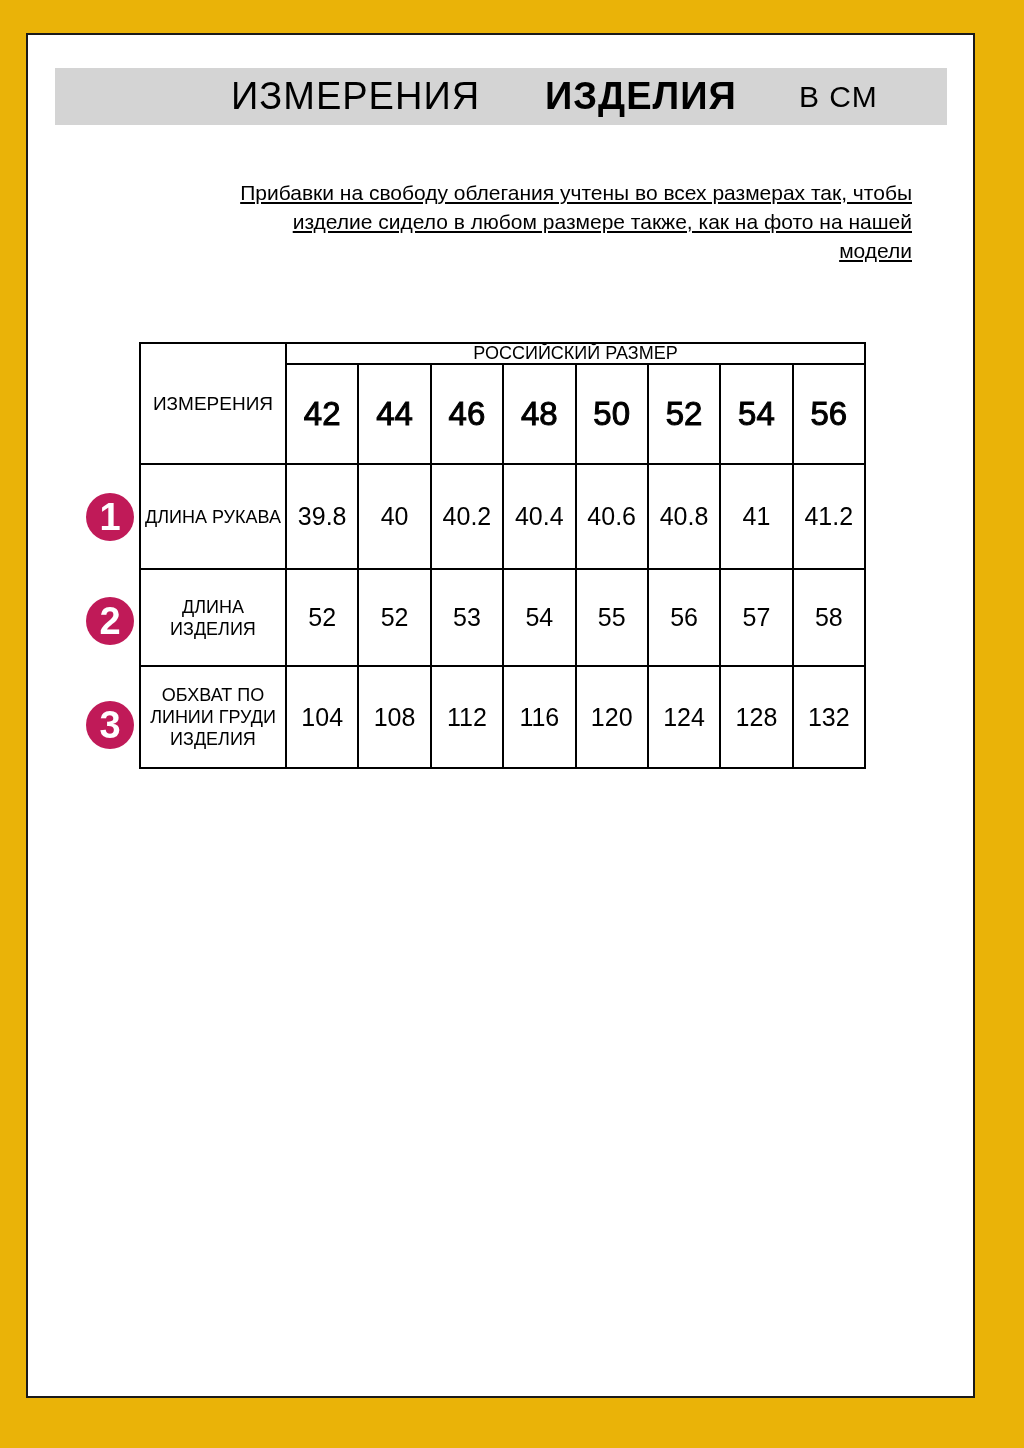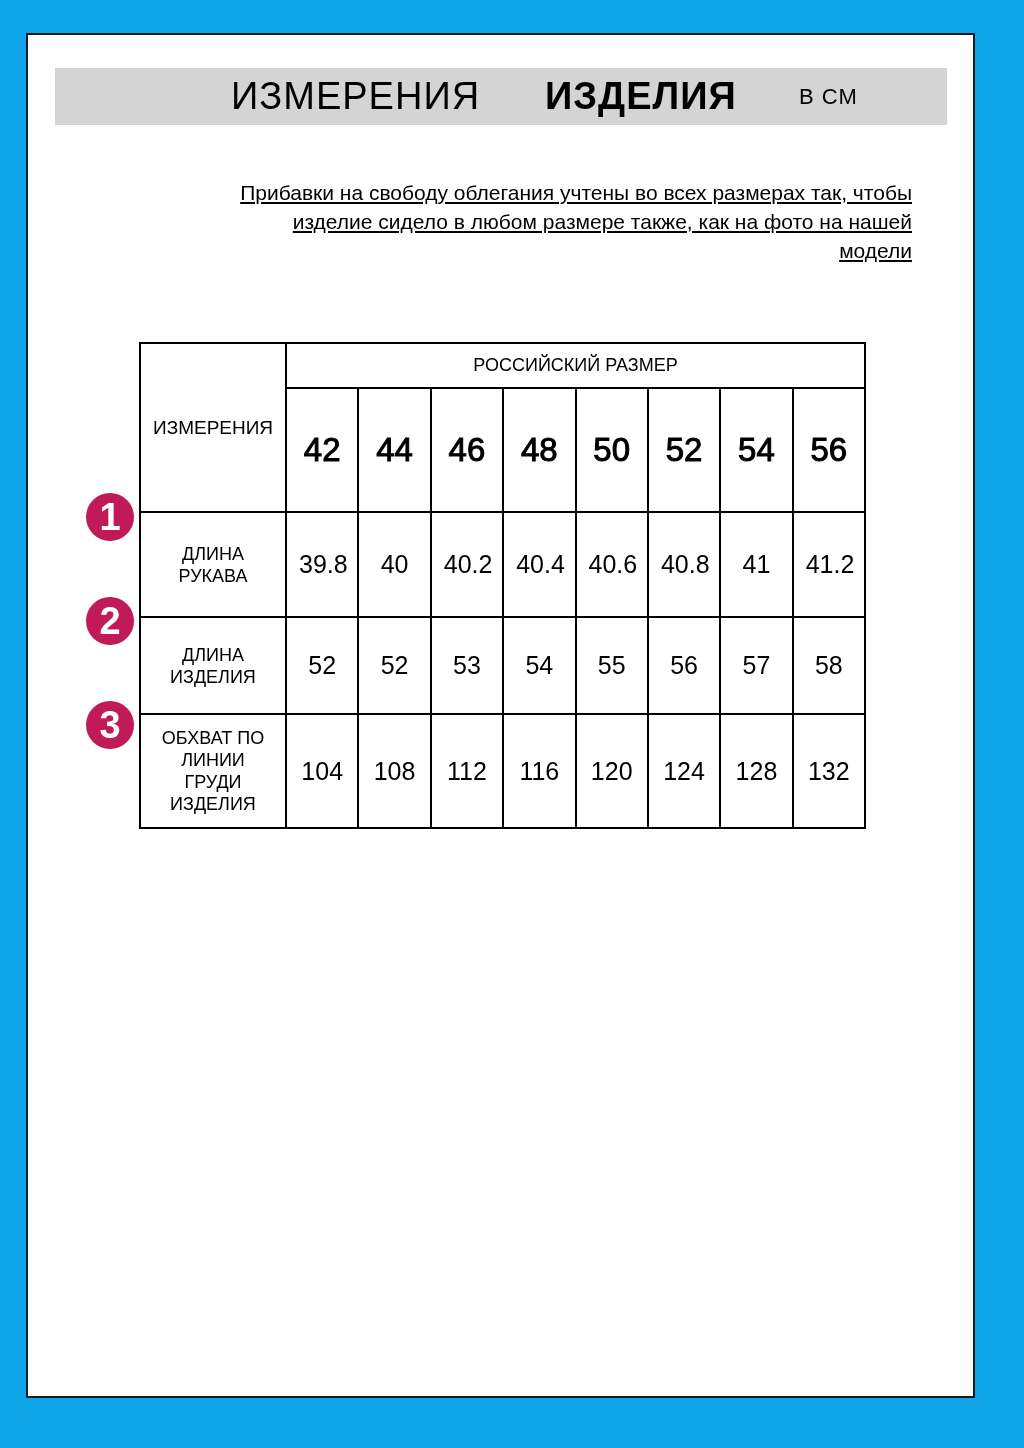--- a/index.html
+++ b/index.html
@@ -6,21 +6,21 @@
     margin: 0;
     padding: 0;
     background: #ffffff;
     font-family: "Liberation Sans", "DejaVu Sans", sans-serif;
     color: #000000;
   }
   #canvas {
     position: relative;
     width: 1024px;
     height: 1448px;
-    background: #0ea5e9;
+    background: #eab308;
     overflow: hidden;
   }
   
   .page-frame {
     position: absolute;
     left: 26px;
     top: 33px;
     width: 949px;
     height: 1365px;
     border: 2px solid var(--frame-border, #1a1a1a);
@@ -50,21 +50,21 @@
     letter-spacing: 1px;
   }
   .title-w2 {
     left: 490px;
     font-size: 38px;
     font-weight: 700;
     letter-spacing: 1px;
   }
   .title-unit {
     left: 744px;
-    font-size: 22px;
+    font-size: 30px;
     font-weight: 400;
     letter-spacing: 1px;
   }
   .product-code {
     position: absolute;
     left: 112px;
     top: 144px;
     width: 780px;
     text-align: center;
     font-size: 28px;
@@ -89,21 +89,21 @@
   }
   table.size-table {
     border-collapse: collapse;
     table-layout: fixed;
     width: 727px;
   }
   table.size-table td, table.size-table th {
     border: 2px solid #000000;
     text-align: center;
     vertical-align: middle;
-    padding: 12px;
+    padding: 0;
     font-weight: 400;
   }
   .group-header-cell {
     height: 19px;
     font-size: 18px;
     line-height: 19px;
   }
   .corner-cell {
     font-size: 19px;
   }

